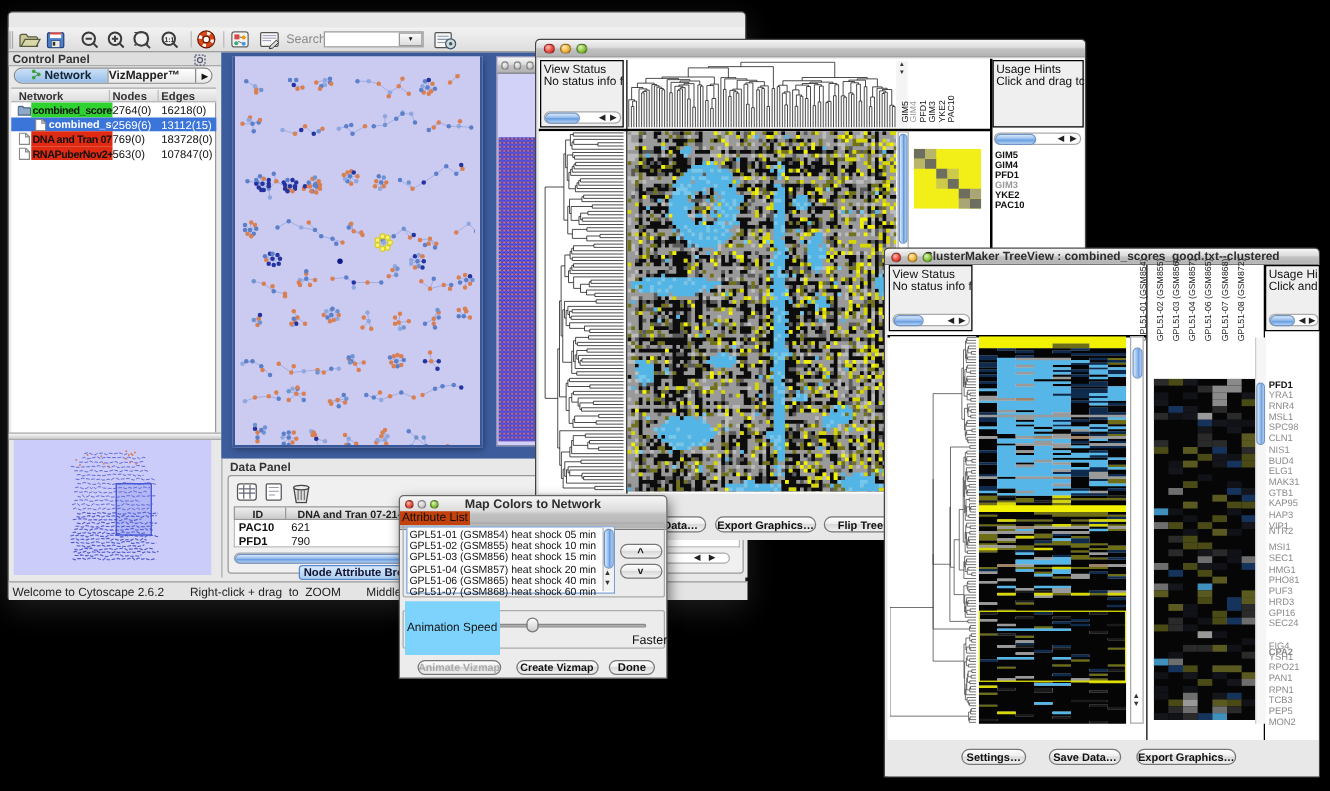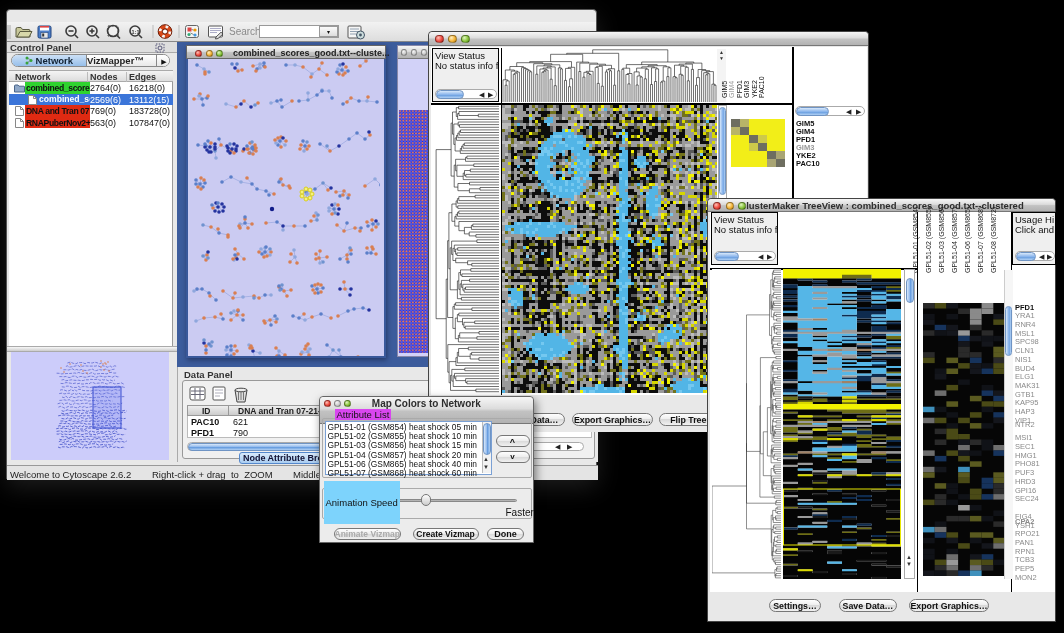--- a/index.html
+++ b/index.html
@@ -190,26 +190,20 @@
 <div class="abs" style="left:170px;top:32px;width:421px;height:325px;background:#3c5c9c;overflow:hidden">
 <div class="abs" style="left:219.5px;top:3px;width:165px;height:312px;background:#d2d2f8;border:1px solid #8888a8">
 <div class="tbar abs" style="left:0;top:0;width:100%;height:13px">
 <div class="light lgr" style="left:3px;top:3px;width:6.5px;height:6.5px"></div>
 <div class="light lgr" style="left:13px;top:3px;width:6.5px;height:6.5px"></div>
 <div class="light lgr" style="left:23px;top:3px;width:6.5px;height:6.5px"></div>
 </div>
 <div class="abs" style="left:1.5px;top:64px;width:29.5px;height:243px;background:#2424d4;background-image:radial-gradient(circle at 1.1px 1.1px,#e07a60 0.85px,transparent 1.05px),radial-gradient(circle at 1.1px 1.1px,#4d58e8 1.1px,transparent 1.3px);background-size:3.2px 3.2px,3.2px 3.2px;background-position:0 0,1.6px 1.6px"></div>
 </div>
 <div class="abs" style="left:9px;top:3px;width:200px;height:313px;background:#cbcbf2;border:2px solid #39589a;border-top:none;box-shadow:1px 2px 5px rgba(0,0,20,.4)">
-<div class="tbar abs" style="left:-2px;top:0;width:200px;height:14px;border:1px solid #666">
-<div class="abs" style="left:46px;top:1.5px;font-size:9px;font-weight:bold;color:#222;white-space:nowrap">combined_scores_good.txt--cluste...</div>
-<div class="light lr" style="left:8.0px;top:3.5px;width:7px;height:7px"></div>
-<div class="light ly" style="left:18.6px;top:3.5px;width:7px;height:7px"></div>
-<div class="light lg" style="left:29.2px;top:3.5px;width:7px;height:7px"></div>
-</div>
 <div class="abs" style="left:0px;top:14px;width:196px;height:297px;overflow:hidden"><svg width="192" height="298" style="">
               <path d="M16 10L21 13M16 10L17 13M16 10L17 15M16 10L9 6M47 9L54 11M47 9L50 12M47 9L49 5M47 9L44 5M72 5L65 7M72 5L72 9M72 5L76 7M72 5L69 10M72 5L77 8M72 5L68 12M72 5L76 4M98 6L107 6M107 6L115 8M115 8L124 15M124 15L123 18M124 15L131 10M131 10L134 4M131 10L139 16M154 11L160 12M154 11L157 14M154 11L155 16M154 11L151 15M154 11L149 13M154 11L150 10M154 11L152 6M154 11L155 5M154 11L158 8M172 7L178 2M178 2L173 -3M178 2L185 -4M185 -4L191 -8M191 -8L197 -3M14 40L12 35M14 40L19 39M14 40L20 37M14 40L11 37M14 40L6 40M14 40L15 46M38 45L48 48M48 48L56 42M56 42L53 45M56 42L63 48M63 48L70 44M70 44L67 46M83 44L89 42M89 42L93 41M89 42L94 48M94 48L104 42M111 42L120 41M120 41L120 34M120 41L129 36M129 36L134 31M129 36L134 32M134 32L141 32M141 32L144 39M155 45L163 39M163 39L159 43M163 39L171 42M171 42L179 42M179 42L180 38M179 42L189 43M10 86L18 87M18 87L27 92M27 92L28 99M27 92L33 86M33 86L31 80M33 86L43 92M60 90L65 88M60 90L67 89M60 90L55 92M60 90L62 94M60 90L66 91M60 90L65 90M60 90L56 90M92 82L98 82M92 82L97 86M92 82L93 88M92 82L90 86M92 82L88 84M92 82L87 81M92 82L90 79M92 82L93 78M92 82L95 79M117 87L121 87M117 87L119 90M117 87L116 92M117 87L112 90M117 87L113 86M117 87L115 82M117 87L119 83M132 85L142 92M142 92L139 87M142 92L151 87M151 87L161 80M161 80L169 74M169 74L177 80M177 80L182 76M182 76L181 73M12 125L17 124M12 125L15 128M12 125L13 130M12 125L10 128M12 125L8 125M12 125L8 121M12 125L13 119M12 125L16 121M34 123L43 118M43 118L53 123M53 123L64 125M64 125L59 119M64 125L69 130M69 130L78 132M78 132L81 136M78 132L86 135M95 126L92 121M95 126L102 129M95 126L101 127M95 126L91 123M95 126L93 120M118 133L127 130M127 130L135 124M135 124L140 131M135 124L143 129M156 132L161 136M156 132L152 137M156 132L155 136M156 132L148 133M156 132L160 139M177 127L187 120M187 120L193 126M193 126L200 124M200 124L208 122M208 122L204 116M208 122L215 129M215 129L215 124M215 129L226 134M15 166L23 168M23 168L31 174M31 174L30 170M31 174L40 176M40 176L40 178M57 164L52 165M57 164L51 167M57 164L60 169M57 164L52 169M57 164L64 165M57 164L57 160M57 164L57 158M78 164L89 163M89 163L95 167M95 167L95 171M95 167L106 167M106 167L117 167M129 161L128 154M129 161L123 162M129 161L130 156M129 161L126 157M149 166L156 172M156 172L159 164M156 172L167 169M167 169L173 169M173 169L172 172M185 165L190 165M185 165L188 168M185 165L184 171M185 165L180 167M185 165L179 163M185 165L184 161M185 165L188 162M15 197L18 201M15 197L19 196M15 197L20 199M15 197L20 193M50 195L47 190M50 195L48 199M50 195L49 200M50 195L56 200M50 195L46 201M50 195L47 196M50 195L45 200M77 193L83 193M77 193L82 196M77 193L79 197M77 193L76 198M77 193L74 195M77 193L71 193M77 193L73 190M77 193L77 189M77 193L78 188M77 193L82 190M107 198L106 191M107 198L103 195M107 198L102 203M107 198L109 204M131 199L128 200M131 199L128 195M131 199L139 198M131 199L135 203M131 199L132 204M131 199L132 192M159 196L159 200M159 196L163 191M159 196L152 200M159 196L160 203M159 196L163 195M159 196L162 189M183 194L185 190M183 194L179 194M183 194L184 188M183 194L179 189M183 194L188 195M6 232L14 230M14 230L9 230M14 230L21 234M21 234L22 237M21 234L28 241M35 232L45 239M45 239L47 234M45 239L55 238M55 238L66 237M66 237L66 239M66 237L71 239M71 239L77 236M77 236L83 236M96 232L91 228M96 232L94 226M96 232L91 227M96 232L93 230M96 232L92 231M96 232L99 237M96 232L103 231M129 230L135 229M129 230L133 233M129 230L130 234M129 230L127 234M129 230L125 231M129 230L124 227M129 230L127 226M129 230L130 225M129 230L133 226M157 230L152 230M157 230L162 236M157 230L156 223M157 230L163 230M8 262L16 259M16 259L27 258M27 258L35 260M35 260L33 255M49 256L50 252M49 256L46 252M49 256L43 254M49 256L55 261M49 256L43 261M49 256L55 256M49 256L50 251M82 261L89 260M82 261L87 257M82 261L83 266M82 261L77 264M82 261L76 262M82 261L88 263M105 257L111 259M111 259L116 255M111 259L117 261M117 261L124 258M124 258L133 255M133 255L143 259M150 257L160 252M160 252L166 250M166 250L175 249M175 249L181 251M18 287L16 284M18 287L18 294M18 287L24 283M18 287L18 291M18 287L16 281M18 287L23 287M18 287L21 285M43 291L49 292M43 291L46 295M43 291L43 297M43 291L39 296M43 291L38 291M43 291L39 288M43 291L43 287M43 291L47 287M65 292L64 289M65 292L62 289M65 292L72 294M65 292L67 300M65 292L61 286M65 292L63 287M91 292L88 289M91 292L97 296M91 292L89 297M91 292L91 297M120 293L117 290M120 293L113 295M120 293L118 287M120 293L122 290M120 293L121 296M120 293L120 285M120 293L114 293M139 286L145 291M145 291L141 298M145 291L153 298M153 298L151 291M153 298L163 301M163 301L170 298M170 298L176 305M22 88L27 88M22 88L27 90M22 88L23 93M22 88L21 93M22 88L19 91M22 88L17 88M22 88L17 85M22 88L20 82M22 88L23 84M22 88L27 85M44 90L48 90M44 90L48 92M44 90L46 94M44 90L42 94M44 90L40 92M44 90L40 89M44 90L39 87M44 90L42 85M44 90L46 85M44 90L49 87M64 89L68 89M64 89L68 92M64 89L65 95M64 89L61 94M64 89L59 90M64 89L59 87M64 89L62 84M64 89L64 83M64 89L67 86M30 148L36 148M30 148L35 152M30 148L31 153M30 148L27 152M30 148L25 149M30 148L24 146M30 148L28 144M30 148L30 144M30 148L34 145M146 150L151 150M146 150L150 155M146 150L147 154M146 150L144 155M146 150L141 152M146 150L141 149M146 150L144 146M146 150L147 145M146 150L150 146M119 135L124 135M119 135L122 139M119 135L118 140M119 135L114 137M119 135L114 133M119 135L118 130M119 135L122 131" stroke="#9aa8e0" stroke-width="0.7" fill="none"></path>
               <circle cx="16" cy="10" r="1.8" fill="#8fa7dd"></circle>
               <circle cx="21" cy="13" r="1.8" fill="#6f93cf"></circle>
               <circle cx="17" cy="13" r="1.8" fill="#d97f52"></circle>
               <circle cx="17" cy="15" r="1.8" fill="#d97f52"></circle>
               <circle cx="9" cy="6" r="1.8" fill="#5b7fc9"></circle>
               <circle cx="47" cy="9" r="1.8" fill="#24339f"></circle>
               <circle cx="54" cy="11" r="1.8" fill="#d97f52"></circle>
               <circle cx="50" cy="12" r="1.8" fill="#d97f52"></circle>
@@ -690,20 +684,24 @@
 <div class="abs" style="left:73px;top:17px;width:215px;height:53px;background:#fff"><svg width="215" height="53" style="">
           <path d="M3.1 53.0L3.1 36.2M5.1 53.0L5.1 36.2M3.1 36.2L5.1 36.2M4.1 36.2L4.1 31.9M7.2 53.0L7.2 31.9M4.1 31.9L7.2 31.9M1.0 53.0L1.0 30.8M5.6 31.9L5.6 30.8M1.0 30.8L5.6 30.8M11.3 53.0L11.3 25.3M13.3 53.0L13.3 25.3M11.3 25.3L13.3 25.3M12.3 25.3L12.3 24.2M15.4 53.0L15.4 24.2M12.3 24.2L15.4 24.2M13.8 24.2L13.8 23.1M17.4 53.0L17.4 23.1M13.8 23.1L17.4 23.1M9.2 53.0L9.2 22.1M15.6 23.1L15.6 22.1M9.2 22.1L15.6 22.1M3.3 30.8L3.3 21.0M12.4 22.1L12.4 21.0M3.3 21.0L12.4 21.0M27.6 53.0L27.6 22.8M29.7 53.0L29.7 22.8M27.6 22.8L29.7 22.8M25.6 53.0L25.6 21.8M28.7 22.8L28.7 21.8M25.6 21.8L28.7 21.8M23.5 53.0L23.5 20.7M27.1 21.8L27.1 20.7M23.5 20.7L27.1 20.7M21.5 53.0L21.5 19.6M25.3 20.7L25.3 19.6M21.5 19.6L25.3 19.6M19.5 53.0L19.5 18.6M23.4 19.6L23.4 18.6M19.5 18.6L23.4 18.6M7.9 21.0L7.9 17.5M21.4 18.6L21.4 17.5M7.9 17.5L21.4 17.5M33.8 53.0L33.8 25.2M35.8 53.0L35.8 25.2M33.8 25.2L35.8 25.2M39.9 53.0L39.9 23.2M42.0 53.0L42.0 23.2M39.9 23.2L42.0 23.2M41.0 23.2L41.0 22.2M44.0 53.0L44.0 22.2M41.0 22.2L44.0 22.2M42.5 22.2L42.5 21.1M46.1 53.0L46.1 21.1M42.5 21.1L46.1 21.1M37.9 53.0L37.9 20.0M44.3 21.1L44.3 20.0M37.9 20.0L44.3 20.0M48.1 53.0L48.1 30.2M50.2 53.0L50.2 30.2M48.1 30.2L50.2 30.2M41.1 20.0L41.1 19.0M49.1 30.2L49.1 19.0M41.1 19.0L49.1 19.0M52.2 53.0L52.2 36.7M54.3 53.0L54.3 36.7M52.2 36.7L54.3 36.7M45.1 19.0L45.1 17.9M53.2 36.7L53.2 17.9M45.1 17.9L53.2 17.9M34.8 25.2L34.8 16.9M49.2 17.9L49.2 16.9M34.8 16.9L49.2 16.9M58.4 53.0L58.4 19.9M60.4 53.0L60.4 19.9M58.4 19.9L60.4 19.9M56.3 53.0L56.3 18.9M59.4 19.9L59.4 18.9M56.3 18.9L59.4 18.9M42.0 16.9L42.0 15.8M57.8 18.9L57.8 15.8M42.0 15.8L57.8 15.8M31.7 53.0L31.7 14.7M49.9 15.8L49.9 14.7M31.7 14.7L49.9 14.7M14.7 17.5L14.7 13.7M40.8 14.7L40.8 13.7M14.7 13.7L40.8 13.7M62.5 53.0L62.5 31.4M64.5 53.0L64.5 31.4M62.5 31.4L64.5 31.4M66.5 53.0L66.5 37.7M68.6 53.0L68.6 37.7M66.5 37.7L68.6 37.7M67.6 37.7L67.6 29.8M70.6 53.0L70.6 29.8M67.6 29.8L70.6 29.8M63.5 31.4L63.5 19.4M69.1 29.8L69.1 19.4M63.5 19.4L69.1 19.4M66.3 19.4L66.3 18.3M72.7 53.0L72.7 18.3M66.3 18.3L72.7 18.3M27.7 13.7L27.7 12.6M69.5 18.3L69.5 12.6M27.7 12.6L69.5 12.6M76.8 53.0L76.8 22.5M78.8 53.0L78.8 22.5M76.8 22.5L78.8 22.5M80.9 53.0L80.9 28.1M82.9 53.0L82.9 28.1M80.9 28.1L82.9 28.1M87.0 53.0L87.0 25.5M89.1 53.0L89.1 25.5M87.0 25.5L89.1 25.5M85.0 53.0L85.0 24.4M88.0 25.5L88.0 24.4M85.0 24.4L88.0 24.4M81.9 28.1L81.9 23.3M86.5 24.4L86.5 23.3M81.9 23.3L86.5 23.3M84.2 23.3L84.2 22.3M91.1 53.0L91.1 22.3M84.2 22.3L91.1 22.3M95.2 53.0L95.2 34.4M97.3 53.0L97.3 34.4M95.2 34.4L97.3 34.4M93.2 53.0L93.2 18.4M96.2 34.4L96.2 18.4M93.2 18.4L96.2 18.4M99.3 53.0L99.3 37.2M101.4 53.0L101.4 37.2M99.3 37.2L101.4 37.2M94.7 18.4L94.7 17.3M100.3 37.2L100.3 17.3M94.7 17.3L100.3 17.3M103.4 53.0L103.4 22.9M105.5 53.0L105.5 22.9M103.4 22.9L105.5 22.9M107.5 53.0L107.5 21.8M109.5 53.0L109.5 21.8M107.5 21.8L109.5 21.8M104.4 22.9L104.4 20.8M108.5 21.8L108.5 20.8M104.4 20.8L108.5 20.8M111.6 53.0L111.6 36.2M113.6 53.0L113.6 36.2M111.6 36.2L113.6 36.2M106.5 20.8L106.5 19.7M112.6 36.2L112.6 19.7M106.5 19.7L112.6 19.7M97.5 17.3L97.5 16.3M109.5 19.7L109.5 16.3M97.5 16.3L109.5 16.3M87.7 22.3L87.7 15.2M103.5 16.3L103.5 15.2M87.7 15.2L103.5 15.2M77.8 22.5L77.8 14.1M95.6 15.2L95.6 14.1M77.8 14.1L95.6 14.1M74.7 53.0L74.7 13.1M86.7 14.1L86.7 13.1M74.7 13.1L86.7 13.1M48.6 12.6L48.6 5.3M80.7 13.1L80.7 5.3M48.6 5.3L80.7 5.3M115.7 53.0L115.7 21.8M117.7 53.0L117.7 21.8M115.7 21.8L117.7 21.8M64.7 5.3L64.7 4.3M116.7 21.8L116.7 4.3M64.7 4.3L116.7 4.3M119.8 53.0L119.8 20.3M121.8 53.0L121.8 20.3M119.8 20.3L121.8 20.3M125.9 53.0L125.9 34.9M128.0 53.0L128.0 34.9M125.9 34.9L128.0 34.9M123.9 53.0L123.9 25.5M127.0 34.9L127.0 25.5M123.9 25.5L127.0 25.5M125.4 25.5L125.4 24.5M130.0 53.0L130.0 24.5M125.4 24.5L130.0 24.5M120.8 20.3L120.8 19.2M127.7 24.5L127.7 19.2M120.8 19.2L127.7 19.2M134.1 53.0L134.1 36.0M136.2 53.0L136.2 36.0M134.1 36.0L136.2 36.0M138.2 53.0L138.2 28.0M140.3 53.0L140.3 28.0M138.2 28.0L140.3 28.0M135.1 36.0L135.1 27.0M139.2 28.0L139.2 27.0M135.1 27.0L139.2 27.0M132.1 53.0L132.1 22.9M137.2 27.0L137.2 22.9M132.1 22.9L137.2 22.9M142.3 53.0L142.3 29.8M144.4 53.0L144.4 29.8M142.3 29.8L144.4 29.8M143.3 29.8L143.3 20.2M146.4 53.0L146.4 20.2M143.3 20.2L146.4 20.2M134.6 22.9L134.6 19.1M144.9 20.2L144.9 19.1M134.6 19.1L144.9 19.1M148.5 53.0L148.5 35.5M150.5 53.0L150.5 35.5M148.5 35.5L150.5 35.5M152.5 53.0L152.5 32.5M154.6 53.0L154.6 32.5M152.5 32.5L154.6 32.5M153.6 32.5L153.6 19.9M156.6 53.0L156.6 19.9M153.6 19.9L156.6 19.9M149.5 35.5L149.5 18.8M155.1 19.9L155.1 18.8M149.5 18.8L155.1 18.8M139.8 19.1L139.8 17.8M152.3 18.8L152.3 17.8M139.8 17.8L152.3 17.8M158.7 53.0L158.7 33.1M160.7 53.0L160.7 33.1M158.7 33.1L160.7 33.1M159.7 33.1L159.7 32.1M162.8 53.0L162.8 32.1M159.7 32.1L162.8 32.1M164.8 53.0L164.8 27.6M166.9 53.0L166.9 27.6M164.8 27.6L166.9 27.6M165.9 27.6L165.9 18.8M168.9 53.0L168.9 18.8M165.9 18.8L168.9 18.8M161.2 32.1L161.2 17.8M167.4 18.8L167.4 17.8M161.2 17.8L167.4 17.8M146.0 17.8L146.0 16.7M164.3 17.8L164.3 16.7M146.0 16.7L164.3 16.7M124.3 19.2L124.3 15.6M155.2 16.7L155.2 15.6M124.3 15.6L155.2 15.6M173.0 53.0L173.0 28.7M175.1 53.0L175.1 28.7M173.0 28.7L175.1 28.7M171.0 53.0L171.0 27.7M174.0 28.7L174.0 27.7M171.0 27.7L174.0 27.7M179.2 53.0L179.2 26.3M181.2 53.0L181.2 26.3M179.2 26.3L181.2 26.3M177.1 53.0L177.1 25.3M180.2 26.3L180.2 25.3M177.1 25.3L180.2 25.3M185.3 53.0L185.3 31.8M187.4 53.0L187.4 31.8M185.3 31.8L187.4 31.8M183.3 53.0L183.3 18.3M186.3 31.8L186.3 18.3M183.3 18.3L186.3 18.3M178.7 25.3L178.7 17.2M184.8 18.3L184.8 17.2M178.7 17.2L184.8 17.2M172.5 27.7L172.5 16.2M181.7 17.2L181.7 16.2M172.5 16.2L181.7 16.2M189.4 53.0L189.4 20.4M191.5 53.0L191.5 20.4M189.4 20.4L191.5 20.4M177.1 16.2L177.1 15.1M190.4 20.4L190.4 15.1M177.1 15.1L190.4 15.1M193.5 53.0L193.5 36.3M195.5 53.0L195.5 36.3M193.5 36.3L195.5 36.3M194.5 36.3L194.5 28.6M197.6 53.0L197.6 28.6M194.5 28.6L197.6 28.6M203.7 53.0L203.7 25.8M205.8 53.0L205.8 25.8M203.7 25.8L205.8 25.8M204.8 25.8L204.8 24.8M207.8 53.0L207.8 24.8M204.8 24.8L207.8 24.8M201.7 53.0L201.7 23.7M206.3 24.8L206.3 23.7M201.7 23.7L206.3 23.7M211.9 53.0L211.9 36.2M214.0 53.0L214.0 36.2M211.9 36.2L214.0 36.2M209.9 53.0L209.9 35.2M213.0 36.2L213.0 35.2M209.9 35.2L213.0 35.2M204.0 23.7L204.0 22.6M211.4 35.2L211.4 22.6M204.0 22.6L211.4 22.6M199.6 53.0L199.6 21.6M207.7 22.6L207.7 21.6M199.6 21.6L207.7 21.6M196.1 28.6L196.1 20.5M203.7 21.6L203.7 20.5M196.1 20.5L203.7 20.5M183.8 15.1L183.8 14.1M199.9 20.5L199.9 14.1M183.8 14.1L199.9 14.1M139.7 15.6L139.7 13.0M191.8 14.1L191.8 13.0M139.7 13.0L191.8 13.0M90.7 4.3L90.7 0.8M165.8 13.0L165.8 0.8M90.7 0.8L165.8 0.8" stroke="#111" stroke-width="0.6" fill="none"></path>
         </svg></div>
 <div class="abs" style="left:288px;top:17px;width:9px;height:53px;background:#f4f4f4;font-size:5px;text-align:center;color:#333">▲<br>▼</div>
 <div class="vtext" style="left:299.0px;top:59px;color:#111">GIM5</div>
 <div class="vtext" style="left:306.4px;top:59px;color:#999">GIM4</div>
 <div class="vtext" style="left:313.8px;top:59px;color:#111">PFD1</div>
 <div class="vtext" style="left:321.2px;top:59px;color:#111">GIM3</div>
 <div class="vtext" style="left:328.6px;top:59px;color:#111">YKE2</div>
 <div class="vtext" style="left:336.0px;top:59px;color:#111">PAC10</div>
+<div class="panelbox" style="left:365px;top:16px;width:73px;height:54px">
+<div class="ptxt" style="left:2px;top:1px">Usage Hints</div>
+        <div class="ptxt" style="left:2px;top:11px">Click and drag tc</div>
+      </div>
 <div class="sb" style="left:366px;top:74px;width:70px;height:10px"></div>
       <div class="sbt" style="left:367px;top:74.5px;width:33px;height:9px"></div>
 <div class="arr" style="left:417px;top:75.5px">◀</div>
       <div class="arr" style="left:427px;top:75.5px">▶</div>
 <div class="abs" style="left:2px;top:71px;width:361px;height:1.5px;background:#000"></div>
 <div class="abs" style="left:363px;top:15px;width:1.5px;height:348px;background:#000"></div>
 <div class="abs" style="left:71.5px;top:16px;width:1px;height:347px;background:#000"></div>
 <div class="abs" style="left:3px;top:73px;width:67px;height:288px;background:#fff"><svg width="67" height="288" style="">
           <path d="M67.0 1.3L26.6 1.3M67.0 3.9L26.6 3.9M26.6 1.3L26.6 3.9M67.0 9.2L46.3 9.2M67.0 11.8L46.3 11.8M46.3 9.2L46.3 11.8M67.0 6.5L27.0 6.5M46.3 10.5L27.0 10.5M27.0 6.5L27.0 10.5M27.0 8.5L25.6 8.5M67.0 14.4L25.6 14.4M25.6 8.5L25.6 14.4M26.6 2.6L24.3 2.6M25.6 11.5L24.3 11.5M24.3 2.6L24.3 11.5M67.0 19.6L27.5 19.6M67.0 22.3L27.5 22.3M27.5 19.6L27.5 22.3M67.0 17.0L26.2 17.0M27.5 20.9L26.2 20.9M26.2 17.0L26.2 20.9M67.0 24.9L28.5 24.9M67.0 27.5L28.5 27.5M28.5 24.9L28.5 27.5M28.5 26.2L27.2 26.2M67.0 30.1L27.2 30.1M27.2 26.2L27.2 30.1M27.2 28.1L25.8 28.1M67.0 32.7L25.8 32.7M25.8 28.1L25.8 32.7M25.8 30.4L24.5 30.4M67.0 35.3L24.5 35.3M24.5 30.4L24.5 35.3M67.0 38.0L32.3 38.0M67.0 40.6L32.3 40.6M32.3 38.0L32.3 40.6M32.3 39.3L31.0 39.3M67.0 43.2L31.0 43.2M31.0 39.3L31.0 43.2M31.0 41.2L29.6 41.2M67.0 45.8L29.6 45.8M29.6 41.2L29.6 45.8M29.6 43.5L28.3 43.5M67.0 48.4L28.3 48.4M28.3 43.5L28.3 48.4M24.5 32.9L23.1 32.9M28.3 46.0L23.1 46.0M23.1 32.9L23.1 46.0M26.2 19.0L21.8 19.0M23.1 39.4L21.8 39.4M21.8 19.0L21.8 39.4M24.3 7.0L20.5 7.0M21.8 29.2L20.5 29.2M20.5 7.0L20.5 29.2M67.0 51.1L34.9 51.1M67.0 53.7L34.9 53.7M34.9 51.1L34.9 53.7M34.9 52.4L33.5 52.4M67.0 56.3L33.5 56.3M33.5 52.4L33.5 56.3M67.0 58.9L41.8 58.9M67.0 61.5L41.8 61.5M41.8 58.9L41.8 61.5M67.0 64.1L38.3 64.1M67.0 66.8L38.3 66.8M38.3 64.1L38.3 66.8M67.0 69.4L33.8 69.4M67.0 72.0L33.8 72.0M33.8 69.4L33.8 72.0M38.3 65.5L32.5 65.5M33.8 70.7L32.5 70.7M32.5 65.5L32.5 70.7M32.5 68.1L31.2 68.1M67.0 74.6L31.2 74.6M31.2 68.1L31.2 74.6M41.8 60.2L24.9 60.2M31.2 71.3L24.9 71.3M24.9 60.2L24.9 71.3M33.5 54.3L23.6 54.3M24.9 65.8L23.6 65.8M23.6 54.3L23.6 65.8M67.0 77.2L37.5 77.2M67.0 79.9L37.5 79.9M37.5 77.2L37.5 79.9M67.0 82.5L48.0 82.5M67.0 85.1L48.0 85.1M48.0 82.5L48.0 85.1M48.0 83.8L37.4 83.8M67.0 87.7L37.4 87.7M37.4 83.8L37.4 87.7M37.5 78.5L25.9 78.5M37.4 85.7L25.9 85.7M25.9 78.5L25.9 85.7M23.6 60.1L22.2 60.1M25.9 82.1L22.2 82.1M22.2 60.1L22.2 82.1M20.5 18.1L19.1 18.1M22.2 71.1L19.1 71.1M19.1 18.1L19.1 71.1M67.0 90.3L43.1 90.3M67.0 92.9L43.1 92.9M43.1 90.3L43.1 92.9M43.1 91.6L26.8 91.6M67.0 95.6L26.8 95.6M26.8 91.6L26.8 95.6M26.8 93.6L25.4 93.6M67.0 98.2L25.4 98.2M25.4 93.6L25.4 98.2M67.0 100.8L25.8 100.8M67.0 103.4L25.8 103.4M25.8 100.8L25.8 103.4M25.4 95.9L24.1 95.9M25.8 102.1L24.1 102.1M24.1 95.9L24.1 102.1M67.0 106.0L26.8 106.0M67.0 108.7L26.8 108.7M26.8 106.0L26.8 108.7M26.8 107.3L25.5 107.3M67.0 111.3L25.5 111.3M25.5 107.3L25.5 111.3M25.5 109.3L24.1 109.3M67.0 113.9L24.1 113.9M24.1 109.3L24.1 113.9M67.0 119.1L40.8 119.1M67.0 121.7L40.8 121.7M40.8 119.1L40.8 121.7M40.8 120.4L39.4 120.4M67.0 124.4L39.4 124.4M39.4 120.4L39.4 124.4M67.0 129.6L43.9 129.6M67.0 132.2L43.9 132.2M43.9 129.6L43.9 132.2M67.0 127.0L37.2 127.0M43.9 130.9L37.2 130.9M37.2 127.0L37.2 130.9M39.4 122.4L32.4 122.4M37.2 128.9L32.4 128.9M32.4 122.4L32.4 128.9M67.0 116.5L26.9 116.5M32.4 125.7L26.9 125.7M26.9 116.5L26.9 125.7M24.1 111.6L22.8 111.6M26.9 121.1L22.8 121.1M22.8 111.6L22.8 121.1M24.1 99.0L19.9 99.0M22.8 116.3L19.9 116.3M19.9 99.0L19.9 116.3M67.0 134.8L44.9 134.8M67.0 137.5L44.9 137.5M44.9 134.8L44.9 137.5M67.0 142.7L25.7 142.7M67.0 145.3L25.7 145.3M25.7 142.7L25.7 145.3M67.0 147.9L24.9 147.9M67.0 150.5L24.9 150.5M24.9 147.9L24.9 150.5M25.7 144.0L23.6 144.0M24.9 149.2L23.6 149.2M23.6 144.0L23.6 149.2M67.0 140.1L22.3 140.1M23.6 146.6L22.3 146.6M22.3 140.1L22.3 146.6M67.0 158.4L39.8 158.4M67.0 161.0L39.8 161.0M39.8 158.4L39.8 161.0M67.0 155.8L35.6 155.8M39.8 159.7L35.6 159.7M35.6 155.8L35.6 159.7M67.0 153.2L23.7 153.2M35.6 157.7L23.7 157.7M23.7 153.2L23.7 157.7M22.3 143.3L20.9 143.3M23.7 155.5L20.9 155.5M20.9 143.3L20.9 155.5M44.9 136.1L19.6 136.1M20.9 149.4L19.6 149.4M19.6 136.1L19.6 149.4M67.0 163.6L38.8 163.6M67.0 166.3L38.8 166.3M38.8 163.6L38.8 166.3M67.0 168.9L29.9 168.9M67.0 171.5L29.9 171.5M29.9 168.9L29.9 171.5M38.8 164.9L28.5 164.9M29.9 170.2L28.5 170.2M28.5 164.9L28.5 170.2M67.0 174.1L37.6 174.1M67.0 176.7L37.6 176.7M37.6 174.1L37.6 176.7M67.0 182.0L33.5 182.0M67.0 184.6L33.5 184.6M33.5 182.0L33.5 184.6M33.5 183.3L32.1 183.3M67.0 187.2L32.1 187.2M32.1 183.3L32.1 187.2M67.0 179.3L30.8 179.3M32.1 185.2L30.8 185.2M30.8 179.3L30.8 185.2M37.6 175.4L29.4 175.4M30.8 182.3L29.4 182.3M29.4 175.4L29.4 182.3M29.4 178.9L28.1 178.9M67.0 189.8L28.1 189.8M28.1 178.9L28.1 189.8M28.5 167.6L26.8 167.6M28.1 184.3L26.8 184.3M26.8 167.6L26.8 184.3M67.0 192.4L29.4 192.4M67.0 195.1L29.4 195.1M29.4 192.4L29.4 195.1M26.8 175.9L25.4 175.9M29.4 193.7L25.4 193.7M25.4 175.9L25.4 193.7M19.6 142.8L18.2 142.8M25.4 184.8L18.2 184.8M18.2 142.8L18.2 184.8M19.9 107.7L16.9 107.7M18.2 163.8L16.9 163.8M16.9 107.7L16.9 163.8M67.0 197.7L23.6 197.7M67.0 200.3L23.6 200.3M23.6 197.7L23.6 200.3M67.0 202.9L39.9 202.9M67.0 205.5L39.9 205.5M39.9 202.9L39.9 205.5M23.6 199.0L22.3 199.0M39.9 204.2L22.3 204.2M22.3 199.0L22.3 204.2M67.0 208.1L26.8 208.1M67.0 210.8L26.8 210.8M26.8 208.1L26.8 210.8M67.0 216.0L42.7 216.0M67.0 218.6L42.7 218.6M42.7 216.0L42.7 218.6M67.0 221.2L33.2 221.2M67.0 223.9L33.2 223.9M33.2 221.2L33.2 223.9M42.7 217.3L31.9 217.3M33.2 222.5L31.9 222.5M31.9 217.3L31.9 222.5M67.0 213.4L30.5 213.4M31.9 219.9L30.5 219.9M30.5 213.4L30.5 219.9M26.8 209.5L25.4 209.5M30.5 216.7L25.4 216.7M25.4 209.5L25.4 216.7M67.0 226.5L47.0 226.5M67.0 229.1L47.0 229.1M47.0 226.5L47.0 229.1M67.0 231.7L44.9 231.7M67.0 234.3L44.9 234.3M44.9 231.7L44.9 234.3M47.0 227.8L27.7 227.8M44.9 233.0L27.7 233.0M27.7 227.8L27.7 233.0M27.7 230.4L26.4 230.4M67.0 236.9L26.4 236.9M26.4 230.4L26.4 236.9M25.4 213.1L23.3 213.1M26.4 233.7L23.3 233.7M23.3 213.1L23.3 233.7M22.3 201.6L20.9 201.6M23.3 223.4L20.9 223.4M20.9 201.6L20.9 223.4M16.9 135.7L15.6 135.7M20.9 212.5L15.6 212.5M15.6 135.7L15.6 212.5M67.0 242.2L36.3 242.2M67.0 244.8L36.3 244.8M36.3 242.2L36.3 244.8M67.0 247.4L39.6 247.4M67.0 250.0L39.6 250.0M39.6 247.4L39.6 250.0M67.0 252.7L46.9 252.7M67.0 255.3L46.9 255.3M46.9 252.7L46.9 255.3M39.6 248.7L38.2 248.7M46.9 254.0L38.2 254.0M38.2 248.7L38.2 254.0M36.3 243.5L26.6 243.5M38.2 251.3L26.6 251.3M26.6 243.5L26.6 251.3M26.6 247.4L25.3 247.4M67.0 257.9L25.3 257.9M25.3 247.4L25.3 257.9M25.3 252.7L23.9 252.7M67.0 260.5L23.9 260.5M23.9 252.7L23.9 260.5M67.0 263.1L32.8 263.1M67.0 265.7L32.8 265.7M32.8 263.1L32.8 265.7M67.0 276.2L34.9 276.2M67.0 278.8L34.9 278.8M34.9 276.2L34.9 278.8M67.0 273.6L33.6 273.6M34.9 277.5L33.6 277.5M33.6 273.6L33.6 277.5M67.0 271.0L23.8 271.0M33.6 275.6L23.8 275.6M23.8 271.0L23.8 275.6M67.0 268.4L22.5 268.4M23.8 273.3L22.5 273.3M22.5 268.4L22.5 273.3M22.5 270.8L21.2 270.8M67.0 281.5L21.2 281.5M21.2 270.8L21.2 281.5M32.8 264.4L19.8 264.4M21.2 276.1L19.8 276.1M19.8 264.4L19.8 276.1M67.0 284.1L43.9 284.1M67.0 286.7L43.9 286.7M43.9 284.1L43.9 286.7M19.8 270.3L18.5 270.3M43.9 285.4L18.5 285.4M18.5 270.3L18.5 285.4M23.9 256.6L17.1 256.6M18.5 277.8L17.1 277.8M17.1 256.6L17.1 277.8M67.0 239.6L15.8 239.6M17.1 267.2L15.8 267.2M15.8 239.6L15.8 267.2M15.6 174.1L14.2 174.1M15.8 253.4L14.2 253.4M14.2 174.1L14.2 253.4M19.1 44.6L4.1 44.6M14.2 213.7L4.1 213.7M4.1 44.6L4.1 213.7" stroke="#111" stroke-width="0.6" fill="none"></path>
         </svg></div>
@@ -999,21 +997,21 @@
 <div class="btn" style="left:131px;top:400px;width:58px;height:13px;font-size:8.8px;line-height:12px">Save Data…</div>
 <div class="btn" style="left:201px;top:400px;width:80px;height:13px;font-size:8.8px;line-height:12px">Export Graphics…</div>
 </div>
 <div class="abs" style="left:318.5px;top:396px;width:215.5px;height:147px;background:#ececec;border:1px solid #666;border-radius:4px 4px 0 0;box-shadow:2px 4px 10px rgba(0,0,0,.5)">
 <div class="tbar abs" style="left:0;top:0;width:100%;height:27px;border-radius:4px 4px 0 0">
 <div class="tt" style="top:0.5px;font-size:10px">Map Colors to Network</div>
 <div class="light lr" style="left:4.0px;top:2.5px;width:7px;height:7px"></div>
 <div class="light lgr" style="left:14.3px;top:2.5px;width:7px;height:7px"></div>
 <div class="light lg" style="left:24.6px;top:2.5px;width:7px;height:7px"></div>
 </div>
-<div class="abs" style="left:15px;top:12px;font-size:9.5px;color:#111;background:#d946ef;padding:0 2px;z-index:2">Attribute List</div>
+<div class="abs" style="left:0;top:12px;font-size:9.5px;color:#111;background:#c2410c;padding:0 2px;z-index:2">Attribute List</div>
 <div class="abs" style="left:2.5px;top:21px;width:210px;height:60px;border:1px solid #aaa;border-radius:2px"></div>
 <div class="abs" style="left:5px;top:23.5px;width:167px;height:54px;background:#fff;border:1.5px solid #7aa0d4"></div>
 <div class="abs" style="left:8px;top:25.0px;font-size:8.4px;color:#111;white-space:nowrap;width:153px;overflow:hidden">GPL51-01 (GSM854) heat shock 05 min</div>
 <div class="abs" style="left:8px;top:34.2px;font-size:8.4px;color:#111;white-space:nowrap;width:153px;overflow:hidden">GPL51-02 (GSM855) heat shock 10 min</div>
 <div class="abs" style="left:8px;top:43.4px;font-size:8.4px;color:#111;white-space:nowrap;width:153px;overflow:hidden">GPL51-03 (GSM856) heat shock 15 min</div>
 <div class="abs" style="left:8px;top:52.599999999999994px;font-size:8.4px;color:#111;white-space:nowrap;width:153px;overflow:hidden">GPL51-04 (GSM857) heat shock 20 min</div>
 <div class="abs" style="left:8px;top:61.8px;font-size:8.4px;color:#111;white-space:nowrap;width:153px;overflow:hidden">GPL51-06 (GSM865) heat shock 40 min</div>
 <div class="abs" style="left:8px;top:71.0px;font-size:8.4px;color:#111;white-space:nowrap;width:153px;overflow:hidden">GPL51-07 (GSM868) heat shock 60 min</div>
 <div class="abs" style="left:162px;top:25px;width:9px;height:51px;background:#f2f2f2;border-left:1px solid #bbb"></div>
 <div class="sbtv" style="left:163px;top:26px;width:8px;height:32px"></div>

